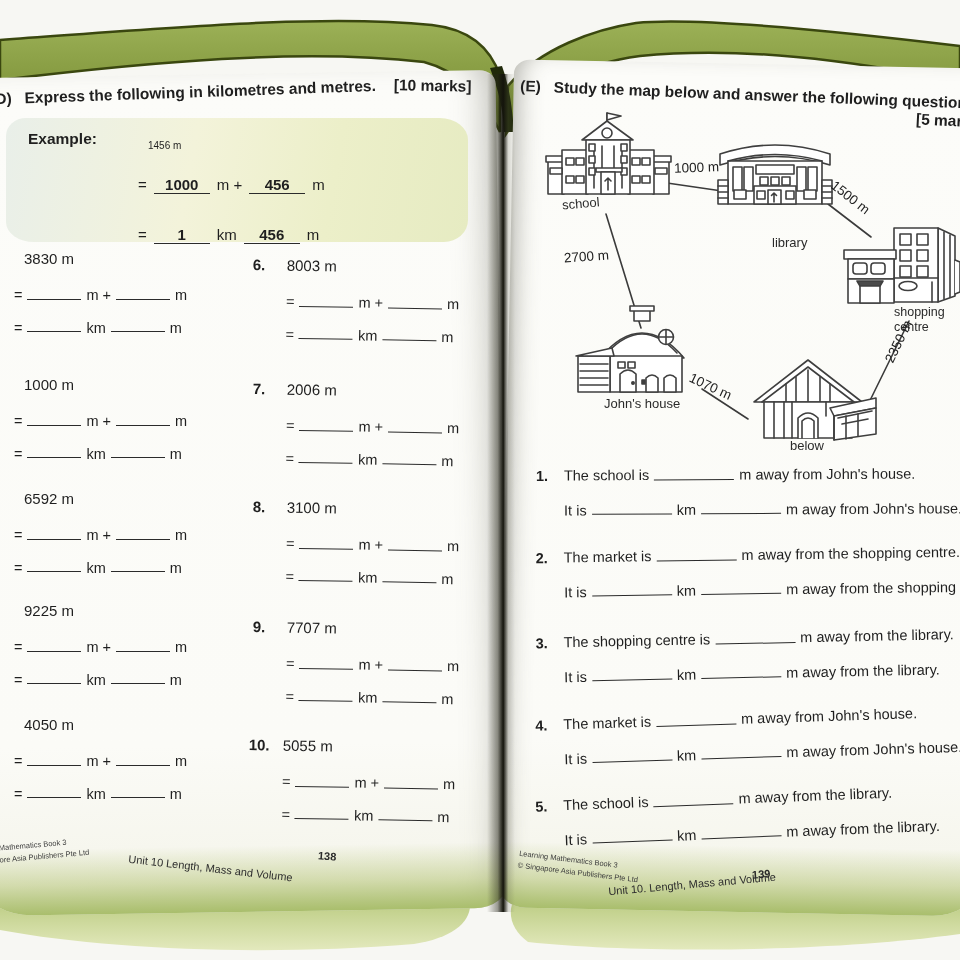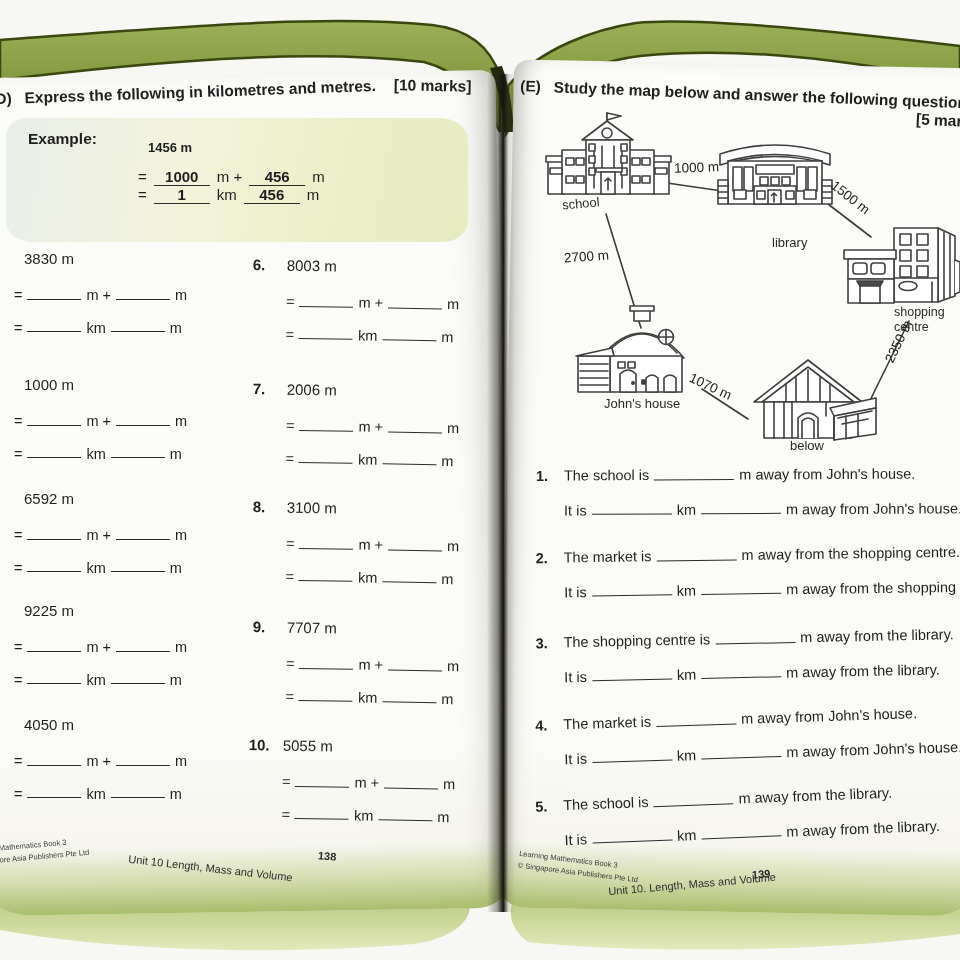--- a/index.html
+++ b/index.html
@@ -20,24 +20,24 @@
   .spine{left:487px;top:74px;width:28px;height:838px;
     background:linear-gradient(90deg,rgba(40,40,28,0) 0%,rgba(38,38,26,.45) 38%,#14140c 58%,rgba(90,90,75,.2) 76%,rgba(255,255,255,0) 100%);}
 
   
   .hdr{font-weight:bold;font-size:15.5px;white-space:nowrap;}
   .marks{display:inline-block;margin-left:14px;transform:rotate(3deg) translateY(2px);}
   .example-box{left:6px;top:118px;width:462px;height:124px;
     border-radius:20px 28px 24px 28px/18px 22px 22px 20px;
     background:linear-gradient(100deg,#e9efe9 0%,#f3f3da 40%,#ecefc9 70%,#e6ebc2 100%);}
   .ex-label{left:22px;top:12px;font-weight:bold;font-size:15.5px;}
-  .ex-given{left:142px;top:22px;font-size:13px;font-weight:bold;}
+  .ex-given{left:142px;top:22px;font-size:10px;}
   .ex-row{font-size:15px;white-space:nowrap;}
   .ex-blank{display:inline-block;min-width:56px;border-bottom:1.7px solid #2b2b2b;text-align:center;
-    margin:0 7px;font-weight:bold;}
+    margin:8px 7px;font-weight:bold;}
   .prob{width:220px;}
   .prob-val{font-size:15px;margin-bottom:17px;white-space:nowrap;}
   .pnum{display:inline-block;width:34px;font-weight:bold;}
   .prob-row{font-size:14.5px;margin-bottom:14px;white-space:nowrap;}
   .blank{display:inline-block;height:1em;border-bottom:1.6px solid #2b2b2b;vertical-align:baseline;margin:0 5px;}
   .w54{width:54px;} .w80{width:80px;}
 
   
   .quest{white-space:nowrap;}
   .q-line{font-size:14.5px;margin-bottom:16px;white-space:nowrap;}
@@ -94,21 +94,21 @@
     <span>Express the following in kilometres and metres.</span>
     <span class="marks">[10 marks]</span>
   </div>
 
   <div class="abs example-box">
     <div class="abs ex-label">Example:</div>
     <div class="abs ex-given">1456 m</div>
     <div class="abs ex-row" style="left:132px;top:50px;">
       <span>=</span><span class="ex-blank">1000</span><span>m +</span><span class="ex-blank">456</span><span>m</span>
     </div>
-    <div class="abs ex-row" style="left:132px;top:68px;">
+    <div class="abs ex-row" style="left:132px;top:100px;">
       <span>=</span><span class="ex-blank">1</span><span>km</span><span class="ex-blank">456</span><span>m</span>
     </div>
   </div>
 
   <div class="abs prob" style="left:14px;top:250px;">
     <div class="prob-val" style="margin-left:10px;"><span class="pval">3830 m</span></div>
     <div class="prob-row"><span>=</span><span class="blank w54"></span><span>m +</span><span class="blank w54"></span><span>m</span></div>
     <div class="prob-row"><span>=</span><span class="blank w54"></span><span>km</span><span class="blank w54"></span><span>m</span></div>
   </div>
   <div class="abs prob" style="left:14px;top:376px;">

